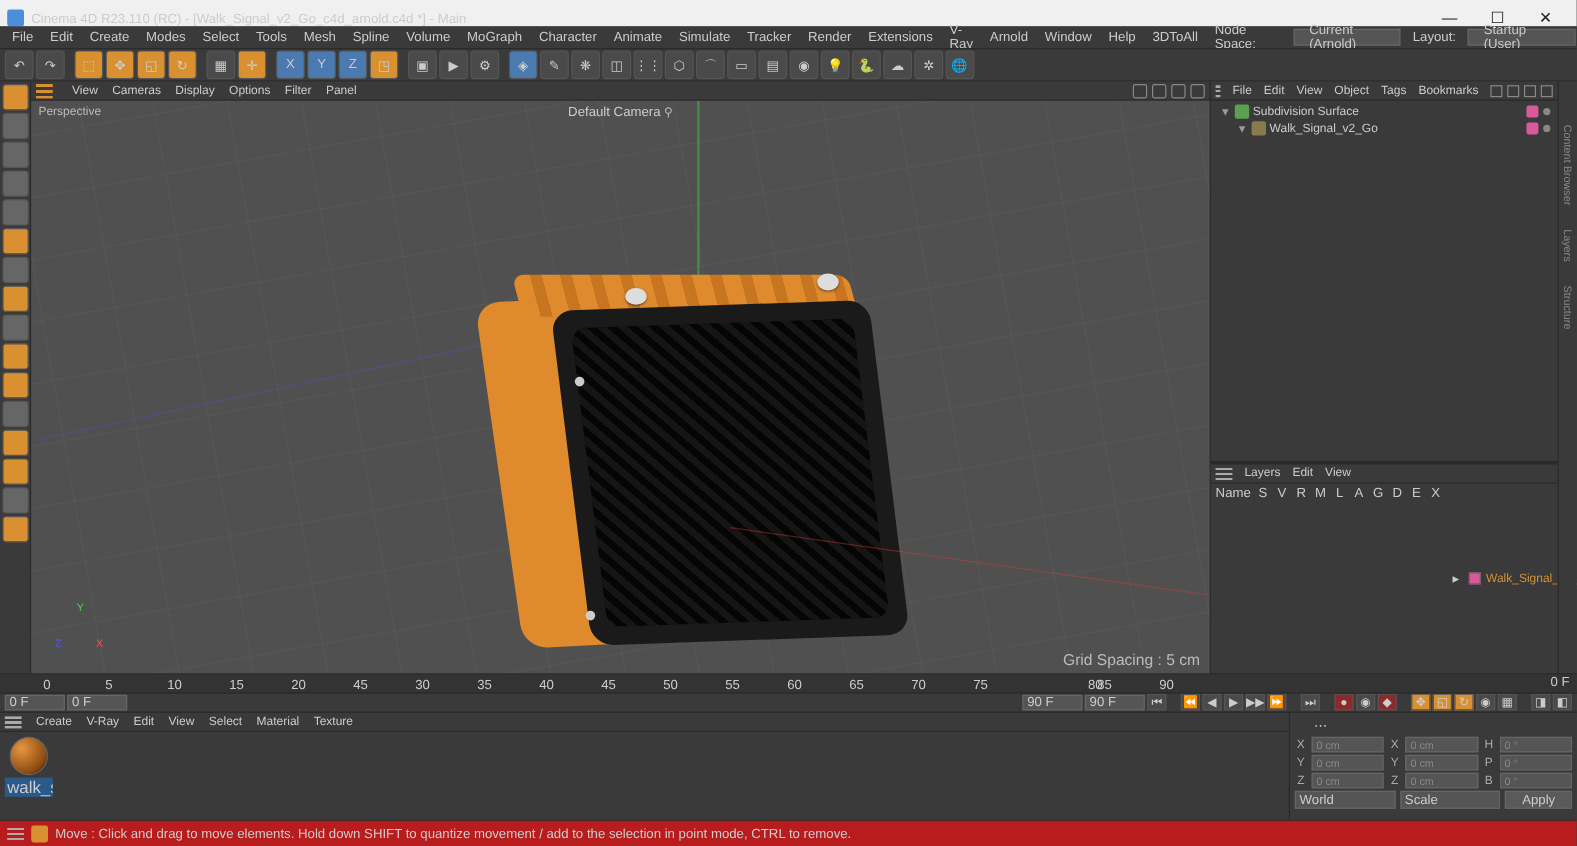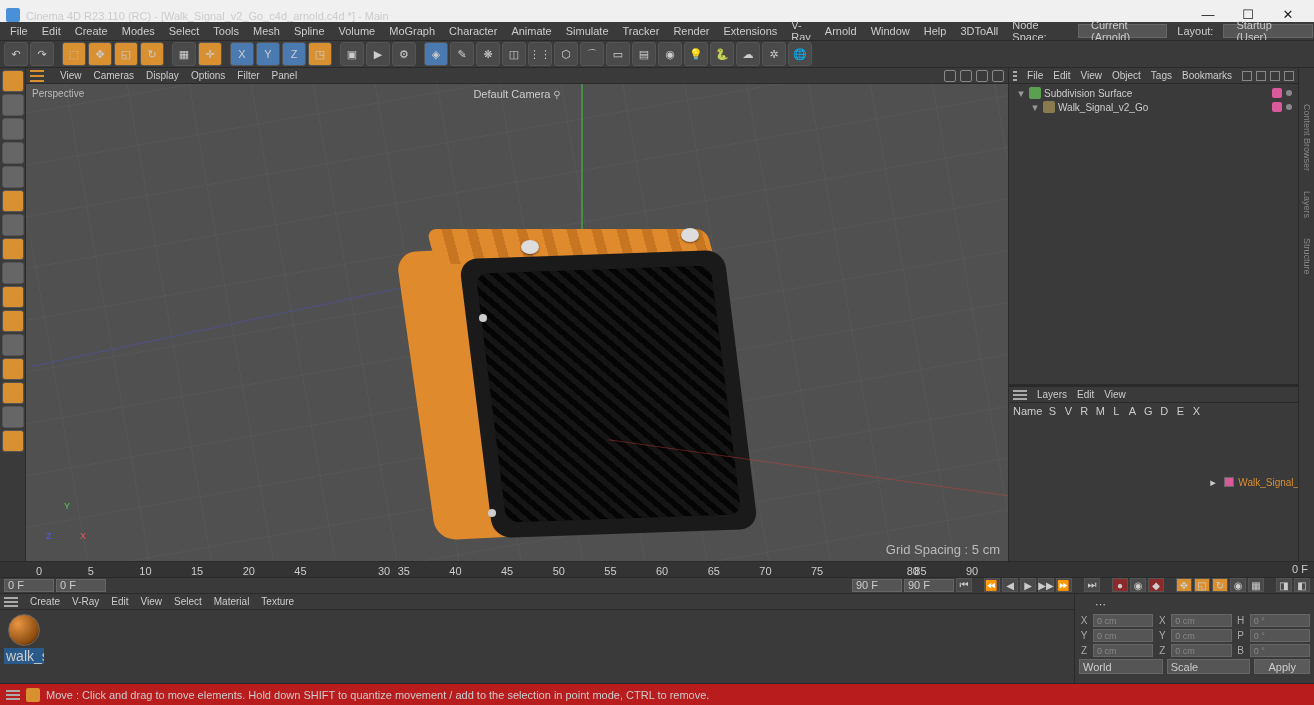--- a/index.html
+++ b/index.html
@@ -341,21 +341,21 @@
 </div>
 
 <div class="timeline">
   <div class="tl-ruler" id="ruler">
       <span class="tk" style="left: 36px;">0</span>
       <span class="tk" style="left: 87.6667px;">5</span>
       <span class="tk" style="left: 139.333px;">10</span>
       <span class="tk" style="left: 191px;">15</span>
       <span class="tk" style="left: 242.667px;">20</span>
       <span class="tk" style="left: 294.333px;">45</span>
-      <span class="tk" style="left: 346px; margin-left: 32px;">30</span>
+      <span class="tk" style="left: 346px;">30</span>
       <span class="tk" style="left: 397.667px;">35</span>
       <span class="tk" style="left: 449.333px;">40</span>
       <span class="tk" style="left: 501px;">45</span>
       <span class="tk" style="left: 552.667px;">50</span>
       <span class="tk" style="left: 604.333px;">55</span>
       <span class="tk" style="left: 656px;">60</span>
       <span class="tk" style="left: 707.667px;">65</span>
       <span class="tk" style="left: 759.333px;">70</span>
       <span class="tk" style="left: 811px;">75</span>
       <span class="tk" style="left: 862.667px; padding-left: 44px;">80</span>

